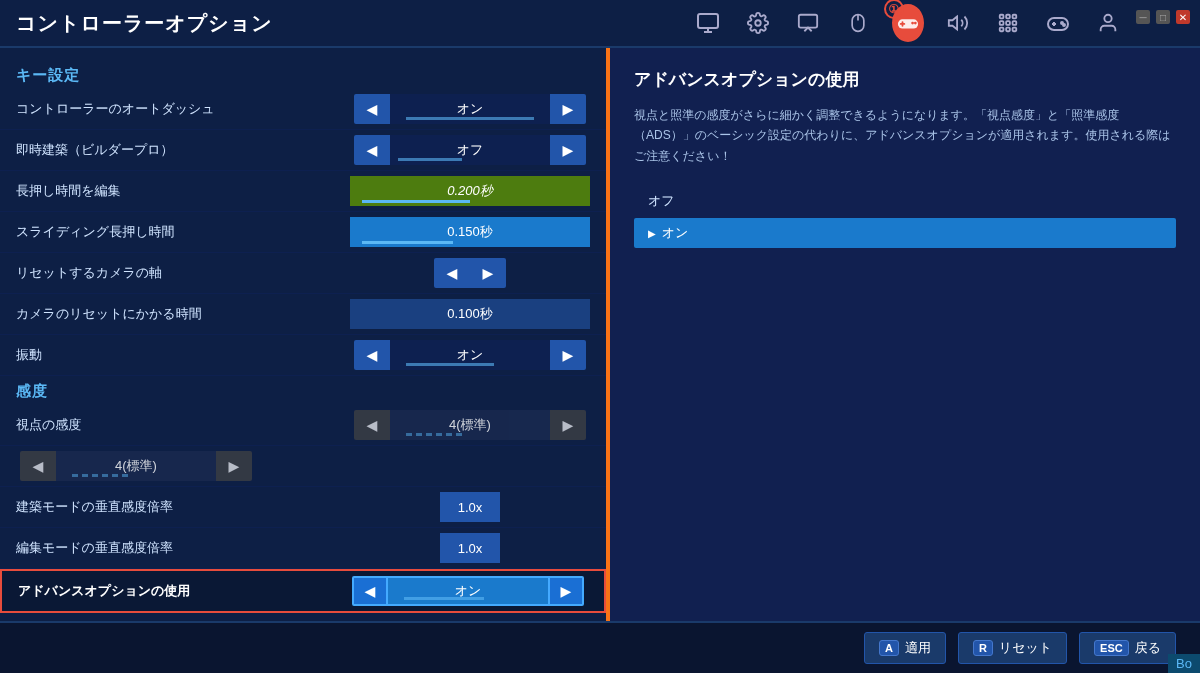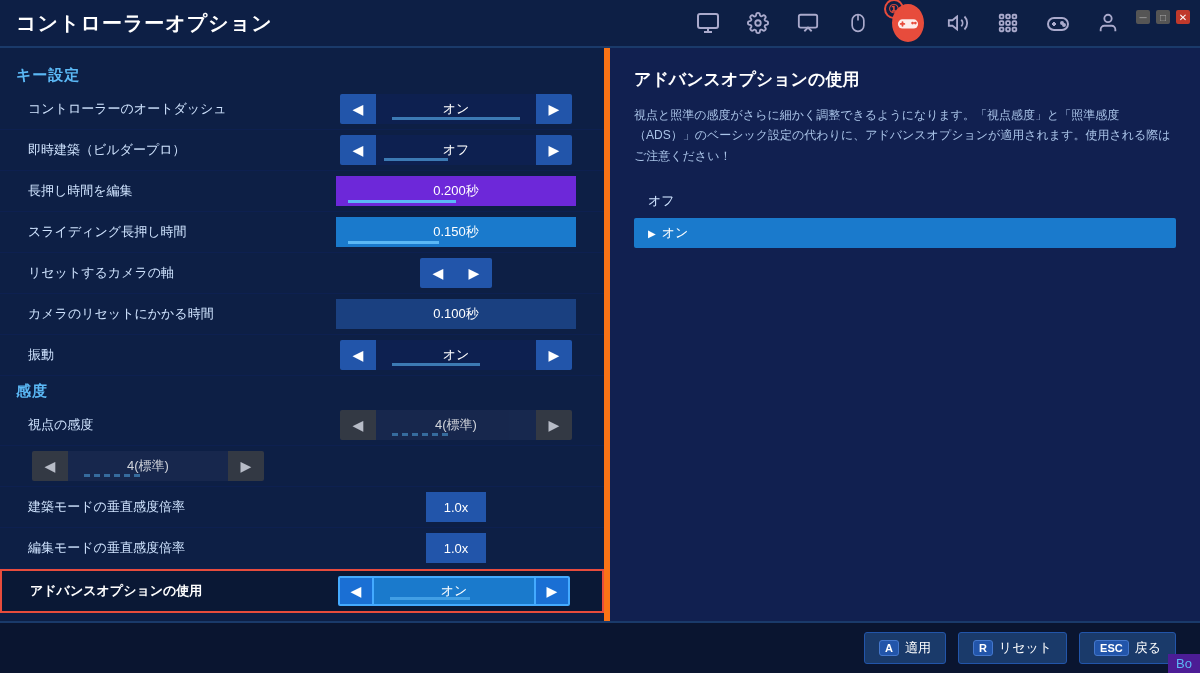--- a/index.html
+++ b/index.html
@@ -71,35 +71,35 @@
       display: flex;
       height: calc(673px - 48px - 52px);
     }
 
     
     .left-panel {
       width: 610px;
       background: #0d1f45;
       overflow-y: auto;
       padding: 12px 0;
-      border-right: 6px solid #f97316;
+      border-right: 4px solid #f97316;
     }
 
     .section-header {
       color: #5bb8f5;
       font-size: 15px;
       font-weight: bold;
       padding: 6px 16px 4px 16px;
       letter-spacing: 1px;
     }
 
     .setting-row {
       display: flex;
       align-items: center;
-      padding: 5px 28px;
+      padding: 5px 16px;
       min-height: 38px;
       border-bottom: 1px solid #0d2050;
     }
 
     .setting-label {
       flex: 1;
       font-size: 13px;
       color: #d0e4ff;
       min-width: 200px;
     }
@@ -262,21 +262,21 @@
 
     .controller-active {
       position: relative;
     }
 
     
     .bottom-corner-text {
       position: absolute;
       bottom: 0;
       right: 0;
-      background: #4c1d95;
+      background: #0c4a6e;
       color: #5bb8f5;
       font-size: 13px;
       padding: 2px 8px;
     }
   </style>
 </head>
 <body>
 
 <div class="title-bar">
   <span class="title-bar-title">コントローラーオプション</span>
@@ -397,21 +397,21 @@
           <span>オフ</span>
           <div class="value-display-bar short"></div>
         </div>
         <button class="arrow-btn right">▶</button>
       </div>
     </div>
 
     <div class="setting-row">
       <span class="setting-label">長押し時間を編集</span>
       <div class="setting-control">
-        <div class="single-value" style="background:#6d28d9;">
+        <div class="single-value" style="background:#4d7c0f;font-style:italic;">
           <span>0.200秒</span>
           <div class="single-value-bar"></div>
         </div>
       </div>
     </div>
 
     <div class="setting-row">
       <span class="setting-label">スライディング長押し時間</span>
       <div class="setting-control">
         <div class="single-value" style="background:#1a7acc;">

